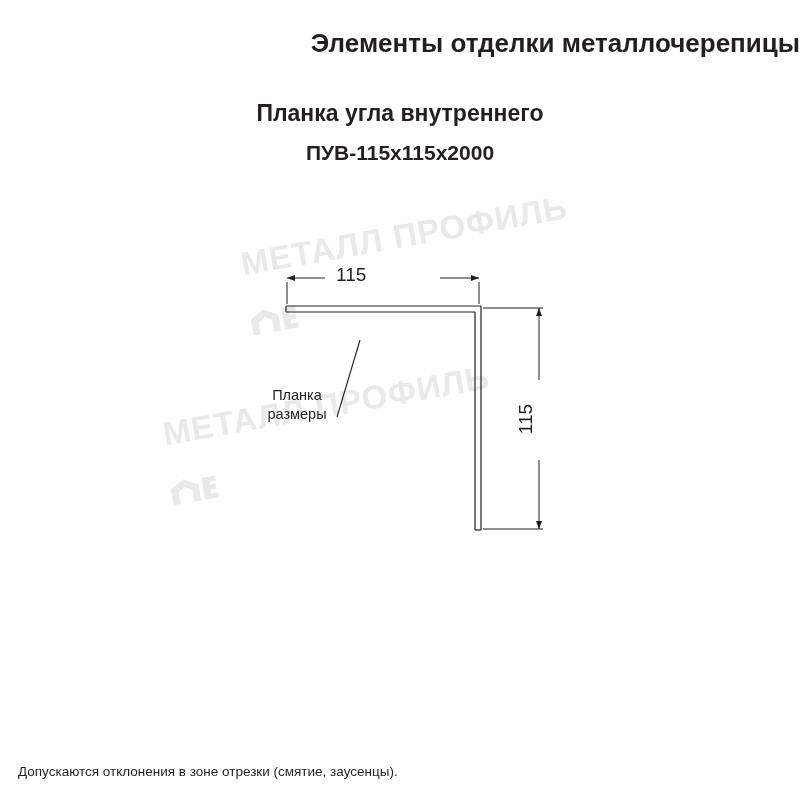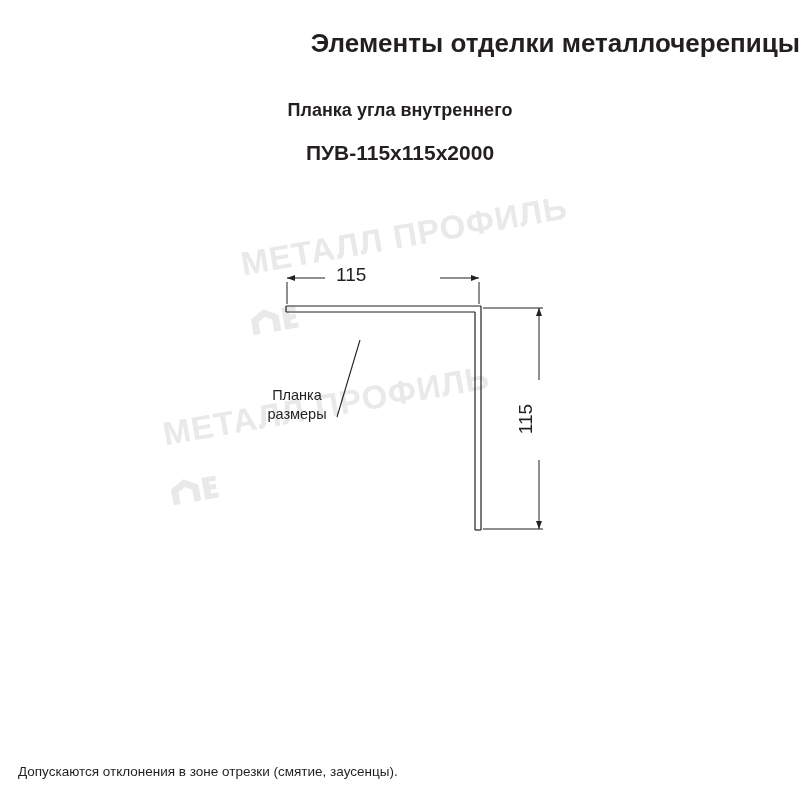--- a/index.html
+++ b/index.html
@@ -30,21 +30,21 @@
     font-size: 26px;
     font-weight: bold;
     letter-spacing: 0px;
   }
   .title-sub1 {
     position: absolute;
     left: 0;
     top: 100px;
     width: 800px;
     text-align: center;
-    font-size: 18px;
+    font-size: 23px;
     font-weight: bold;
   }
   .title-sub2 {
     position: absolute;
     left: 0;
     top: 141px;
     width: 800px;
     text-align: center;
     font-size: 21px;
     font-weight: bold;

